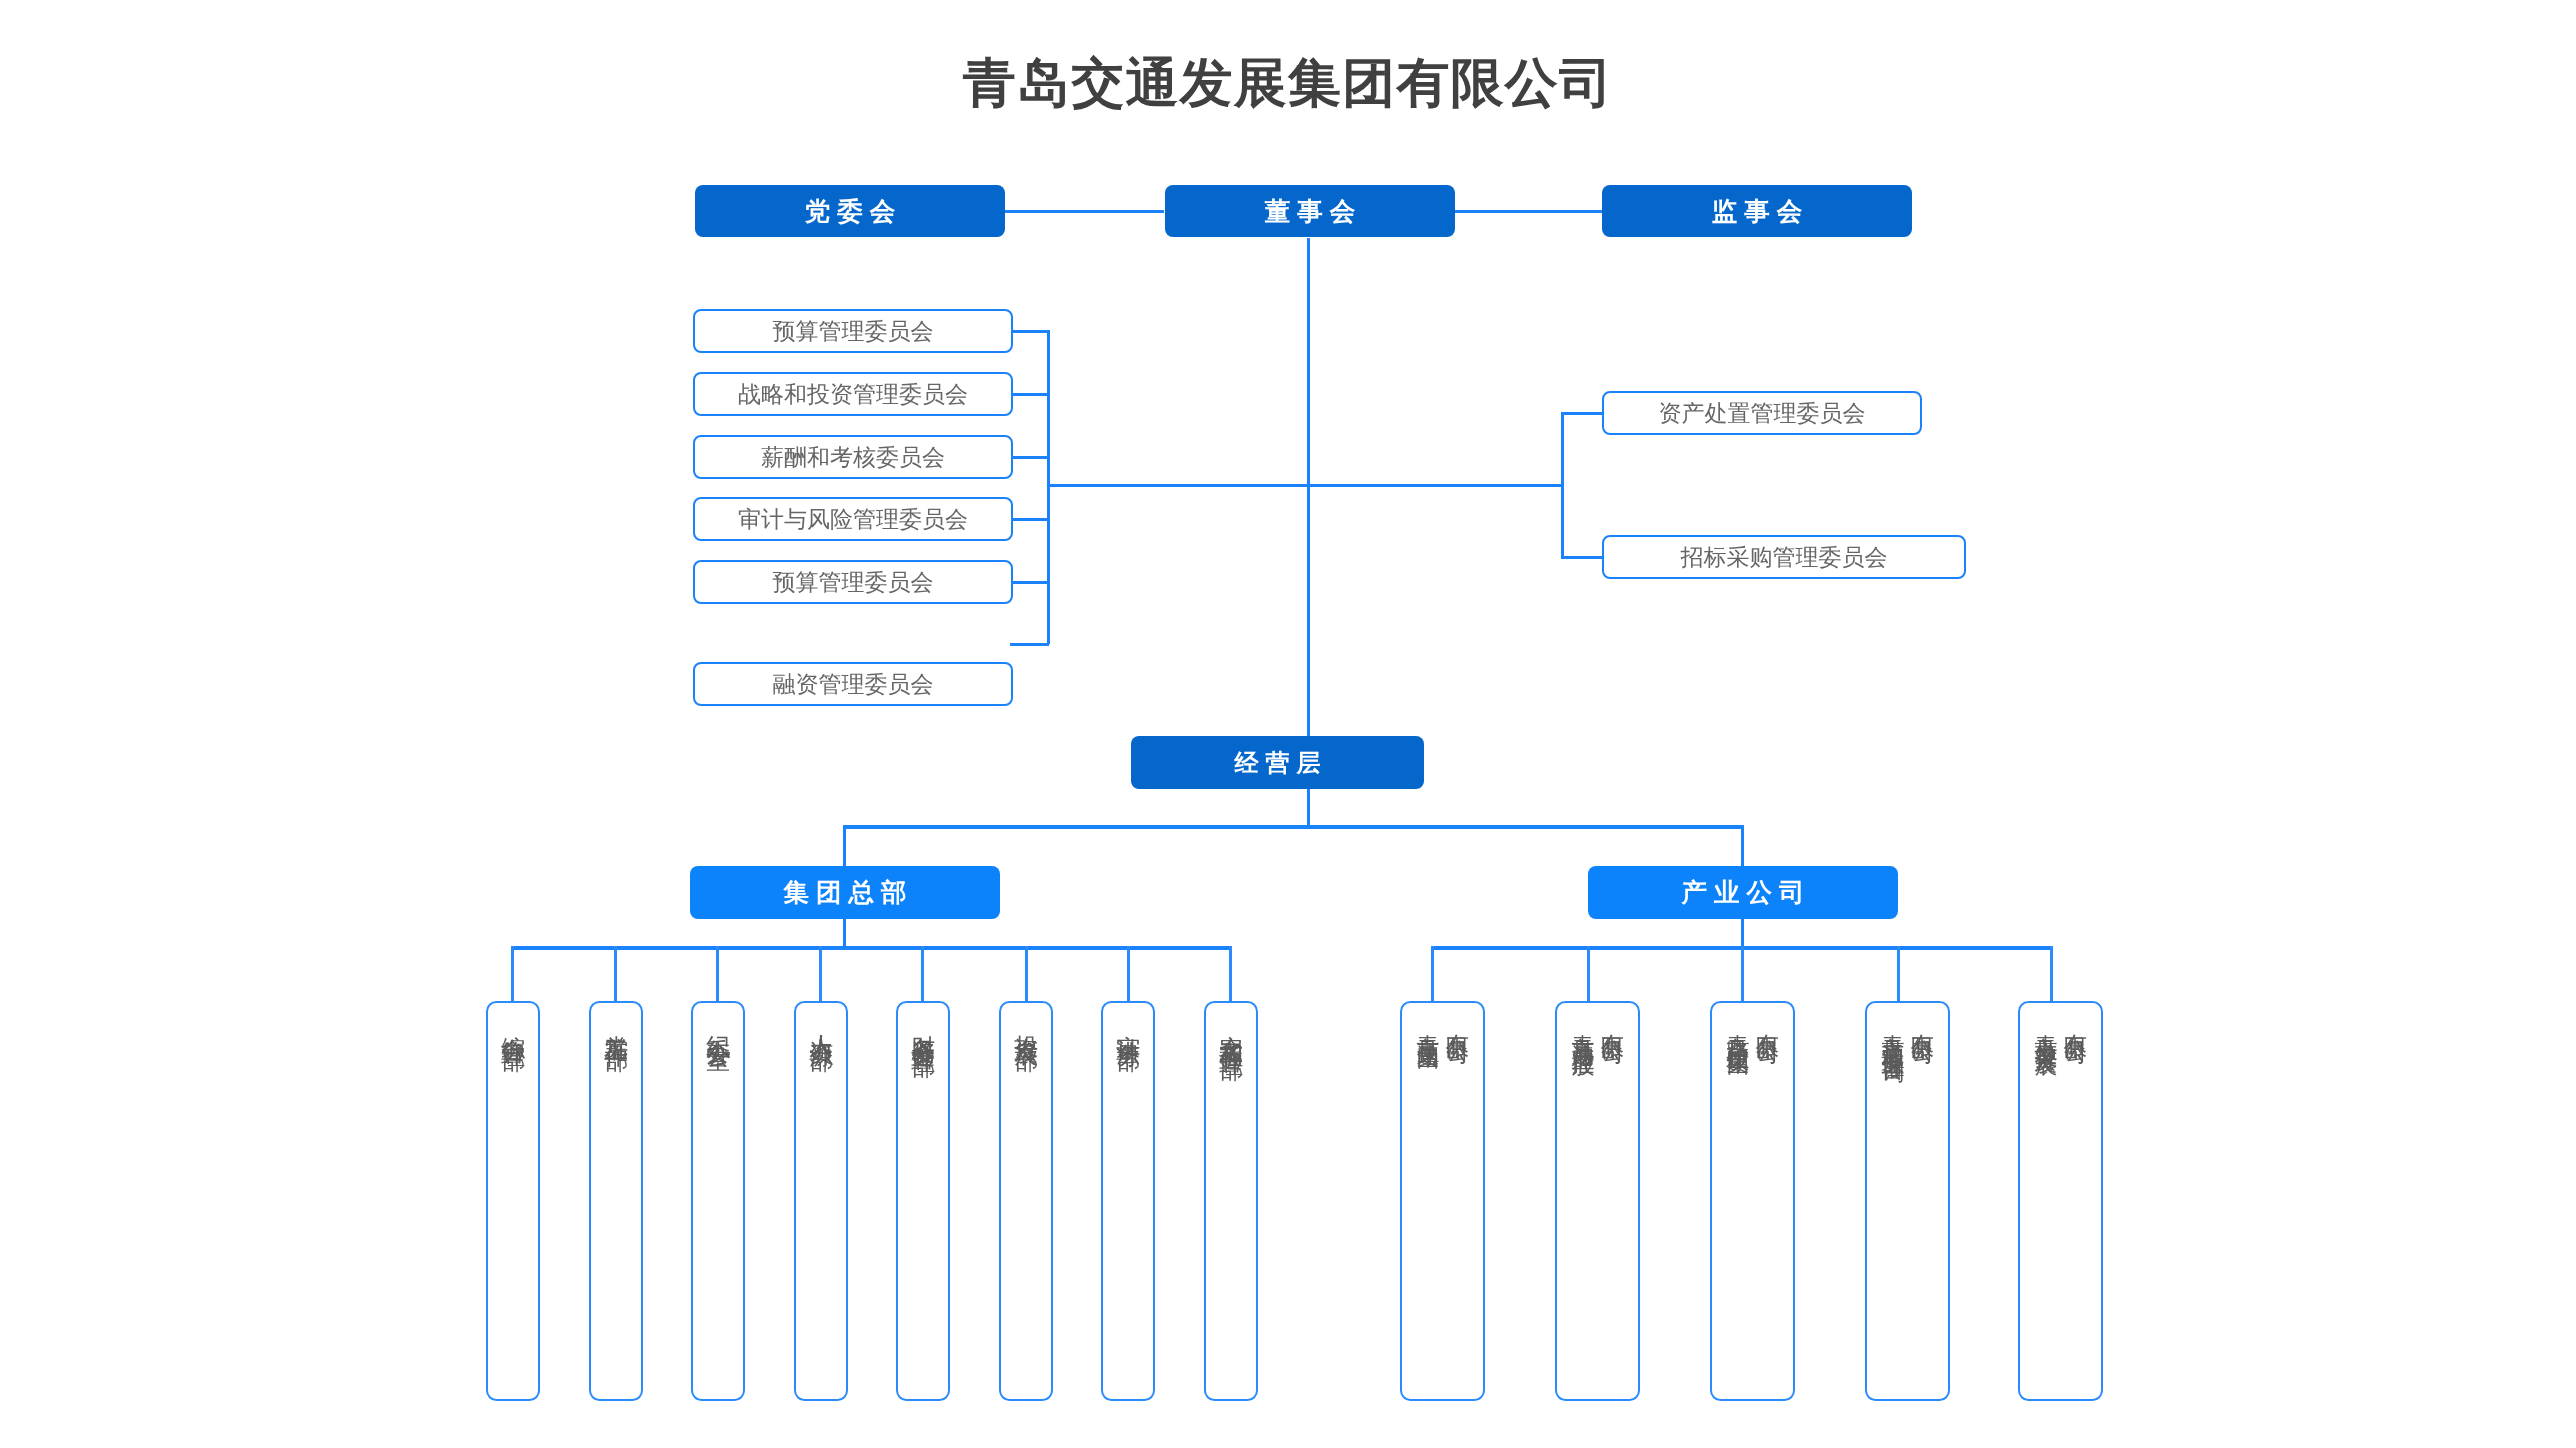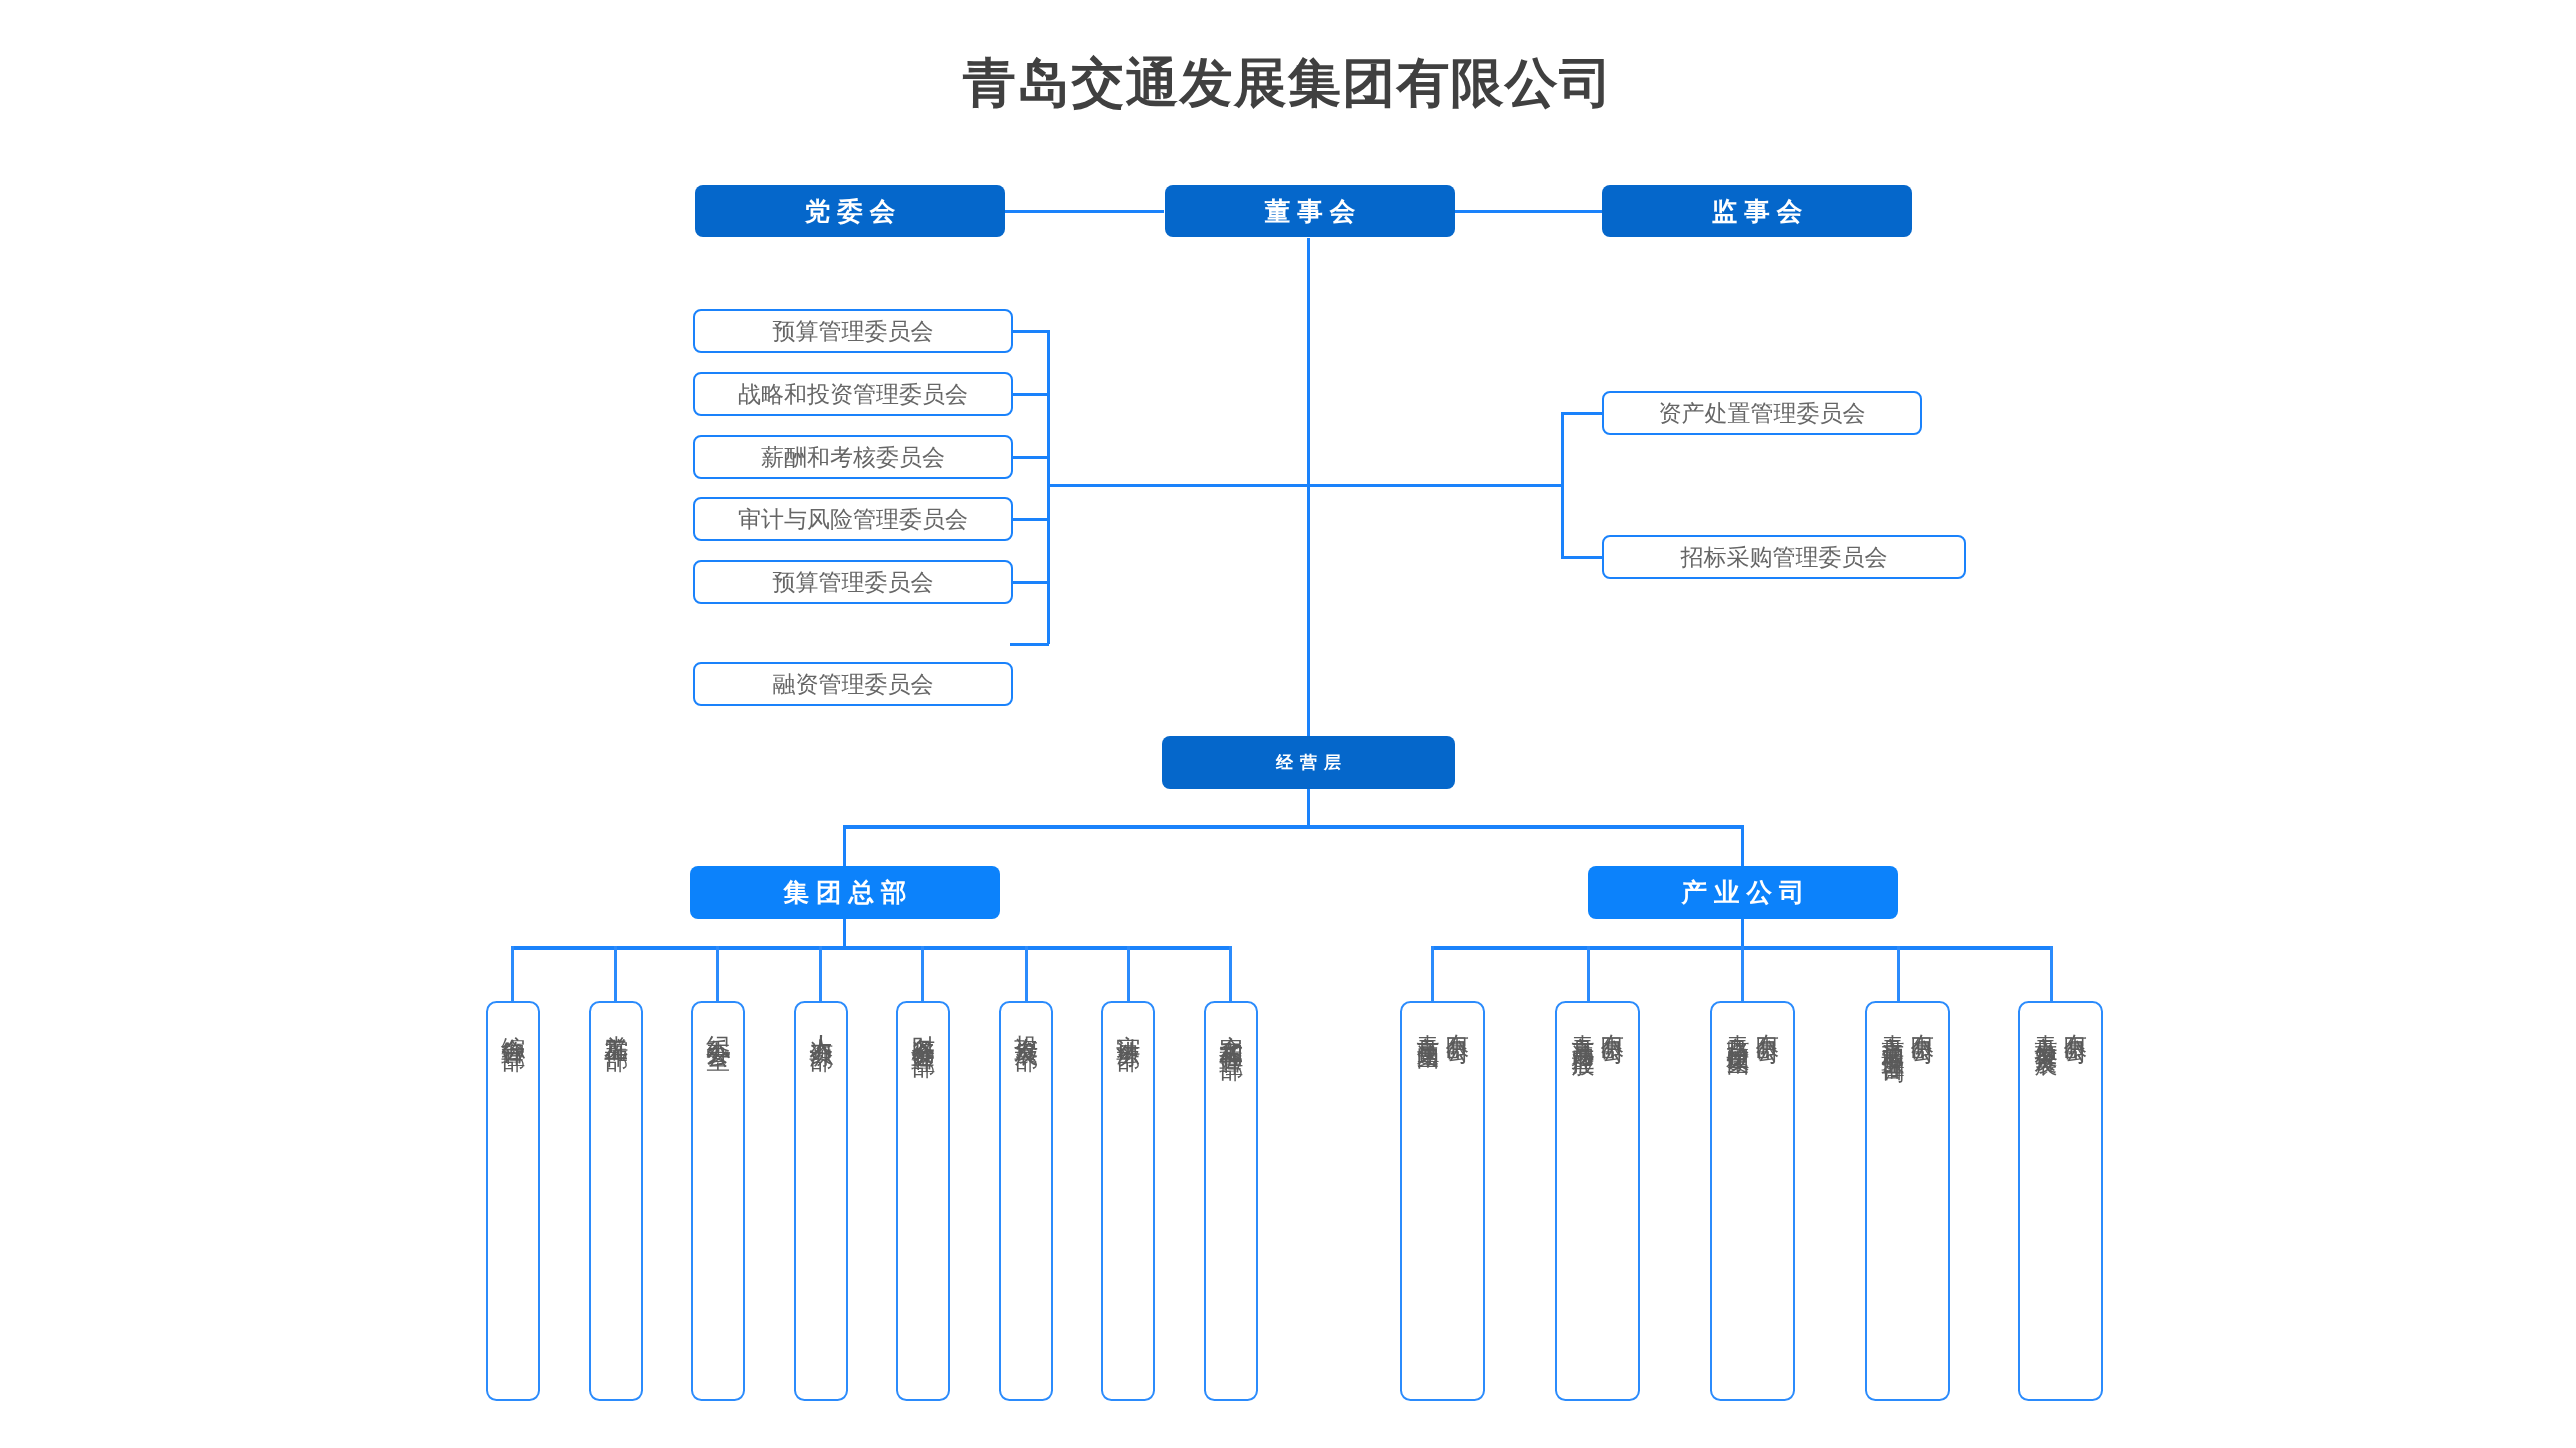--- a/index.html
+++ b/index.html
@@ -121,21 +121,21 @@
   <div class="ln" style="left:1309px; top:484px; width:255px; height:2.9px;"></div>
 
   <div class="ln" style="left:1561px; top:413px; width:2.9px; height:146px;"></div>
 
   <div class="ln" style="left:1561px; top:412px; width:46px; height:2.9px;"></div>
   <div class="ln" style="left:1561px; top:556px; width:46px; height:2.9px;"></div>
 
   <div class="node-outline" style="left:1602px; top:391px; width:320px; height:44px;">资产处置管理委员会</div>
   <div class="node-outline" style="left:1602px; top:535px; width:364px; height:44px;">招标采购管理委员会</div>
 
-  <div class="node-solid solid-dark" style="left:1162px; top:736px; width:293px; height:53px; font-size:17px;">经营层</div>
+  <div class="node-solid solid-dark" style="left:1131px; top:736px; width:293px; height:53px; font-size:24px;">经营层</div>
 
   <div class="ln" style="left:1307px; top:789px; width:2.9px; height:37px;"></div>
 
   <div class="ln" style="left:843px; top:825px; width:901px; height:3.5px;"></div>
   <div class="ln" style="left:843px; top:825px; width:2.9px; height:44px;"></div>
   <div class="ln" style="left:1741px; top:825px; width:2.9px; height:44px;"></div>
 
   <div class="node-solid solid-bright" style="left:1588px; top:866px; width:310px; height:53px; font-size:25.5px;">产业公司</div>
   <div class="node-solid solid-bright" style="left:690px; top:866px; width:310px; height:53px; font-size:25.5px;">集团总部</div>
 

